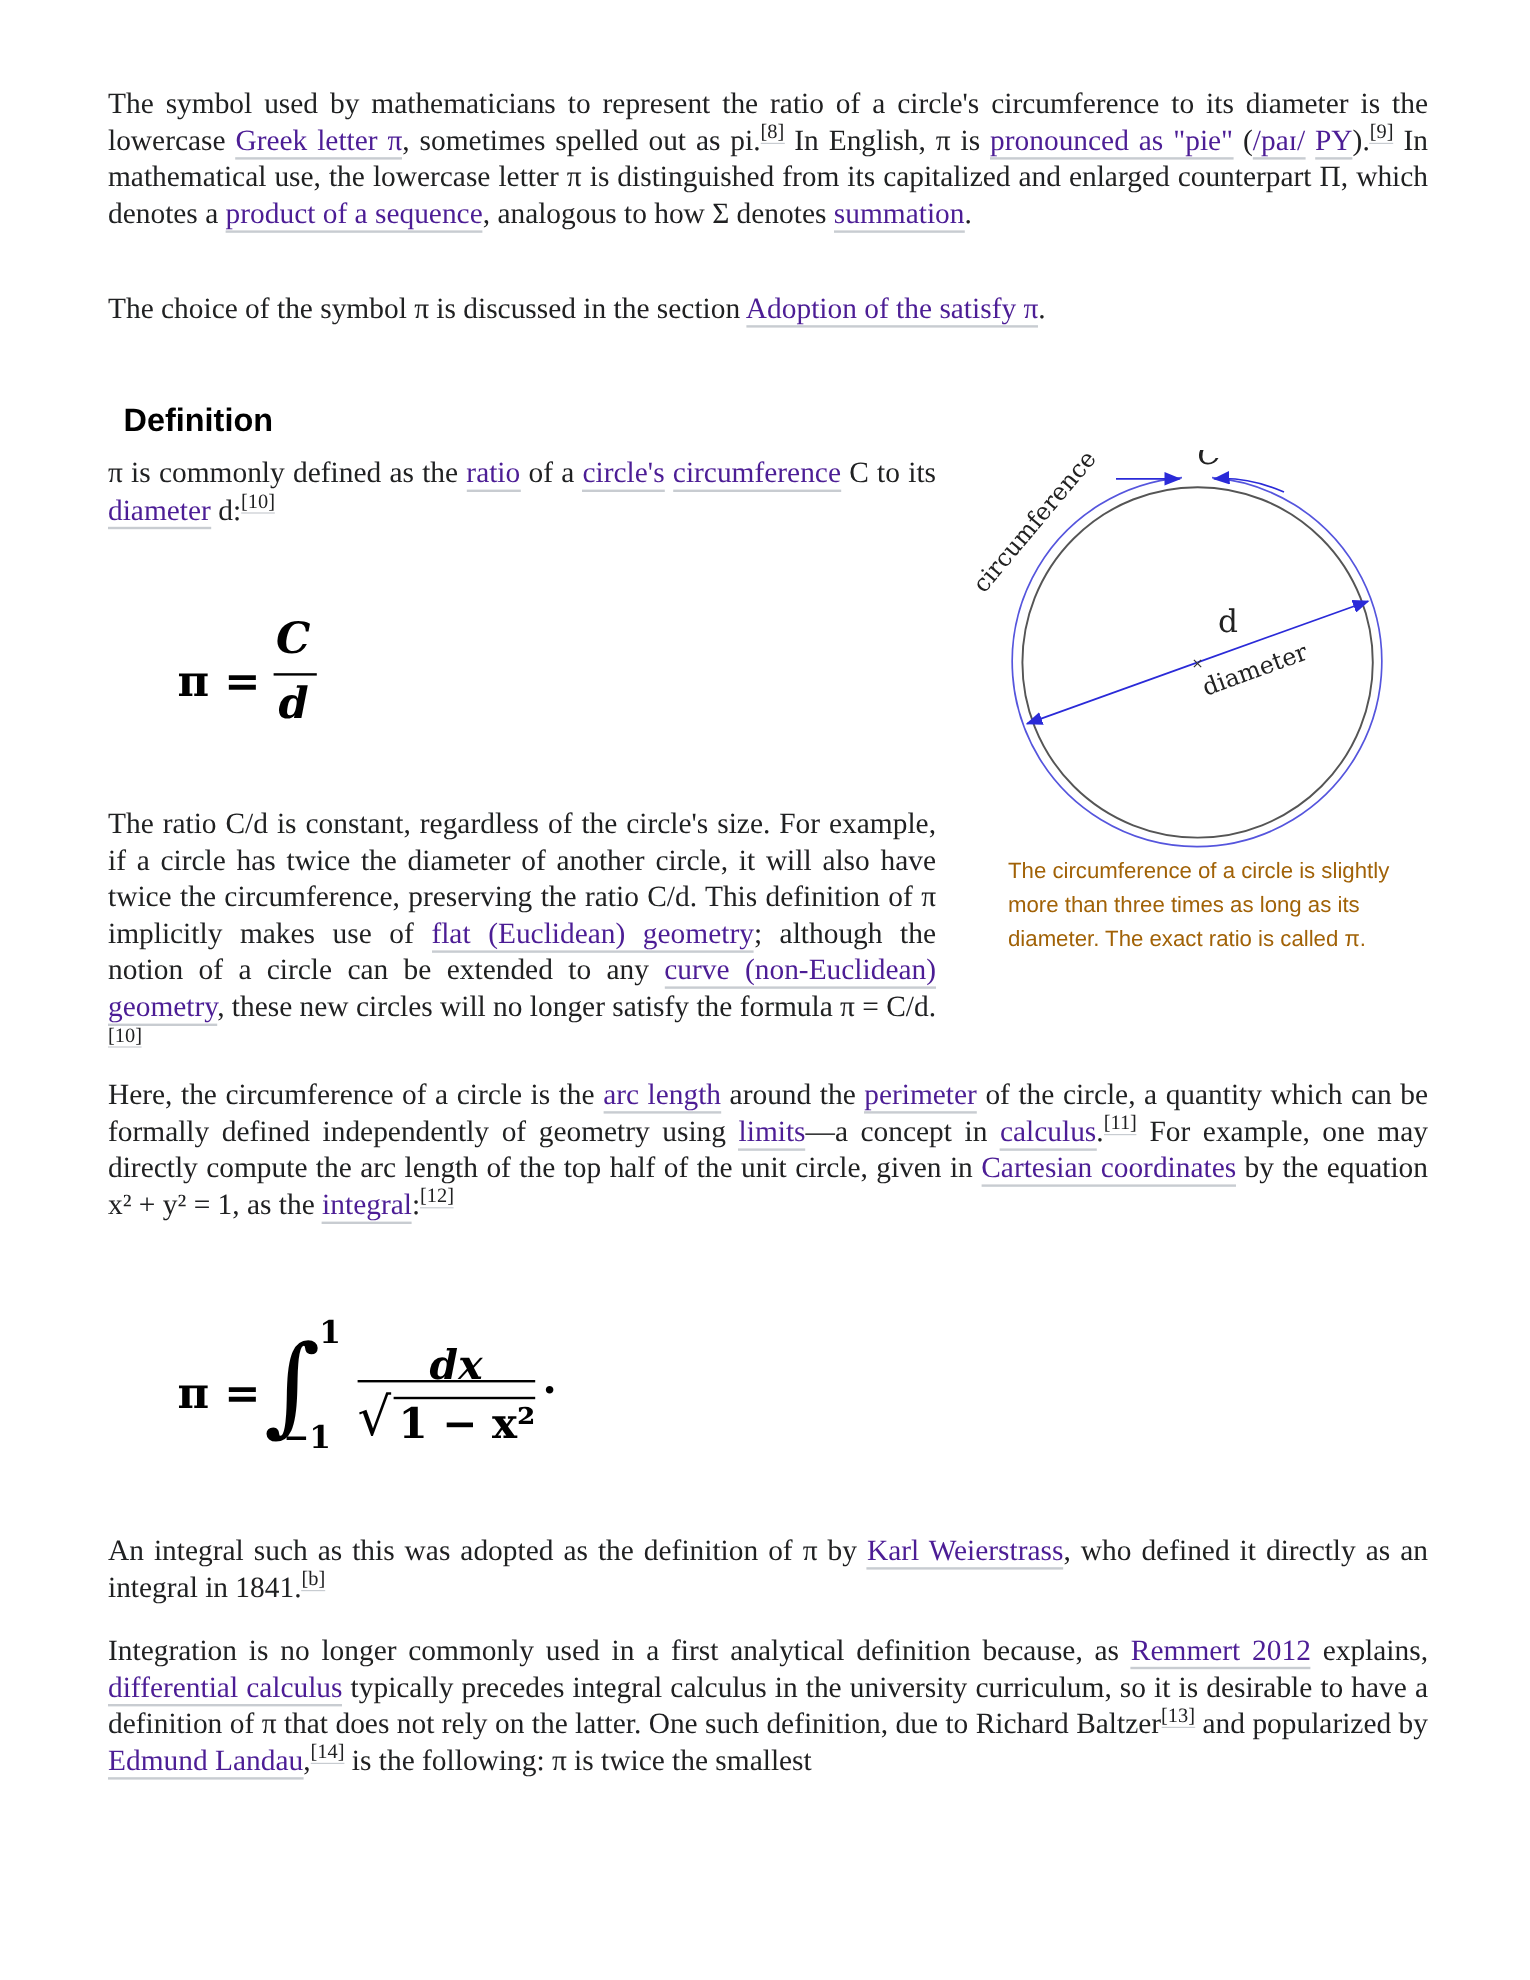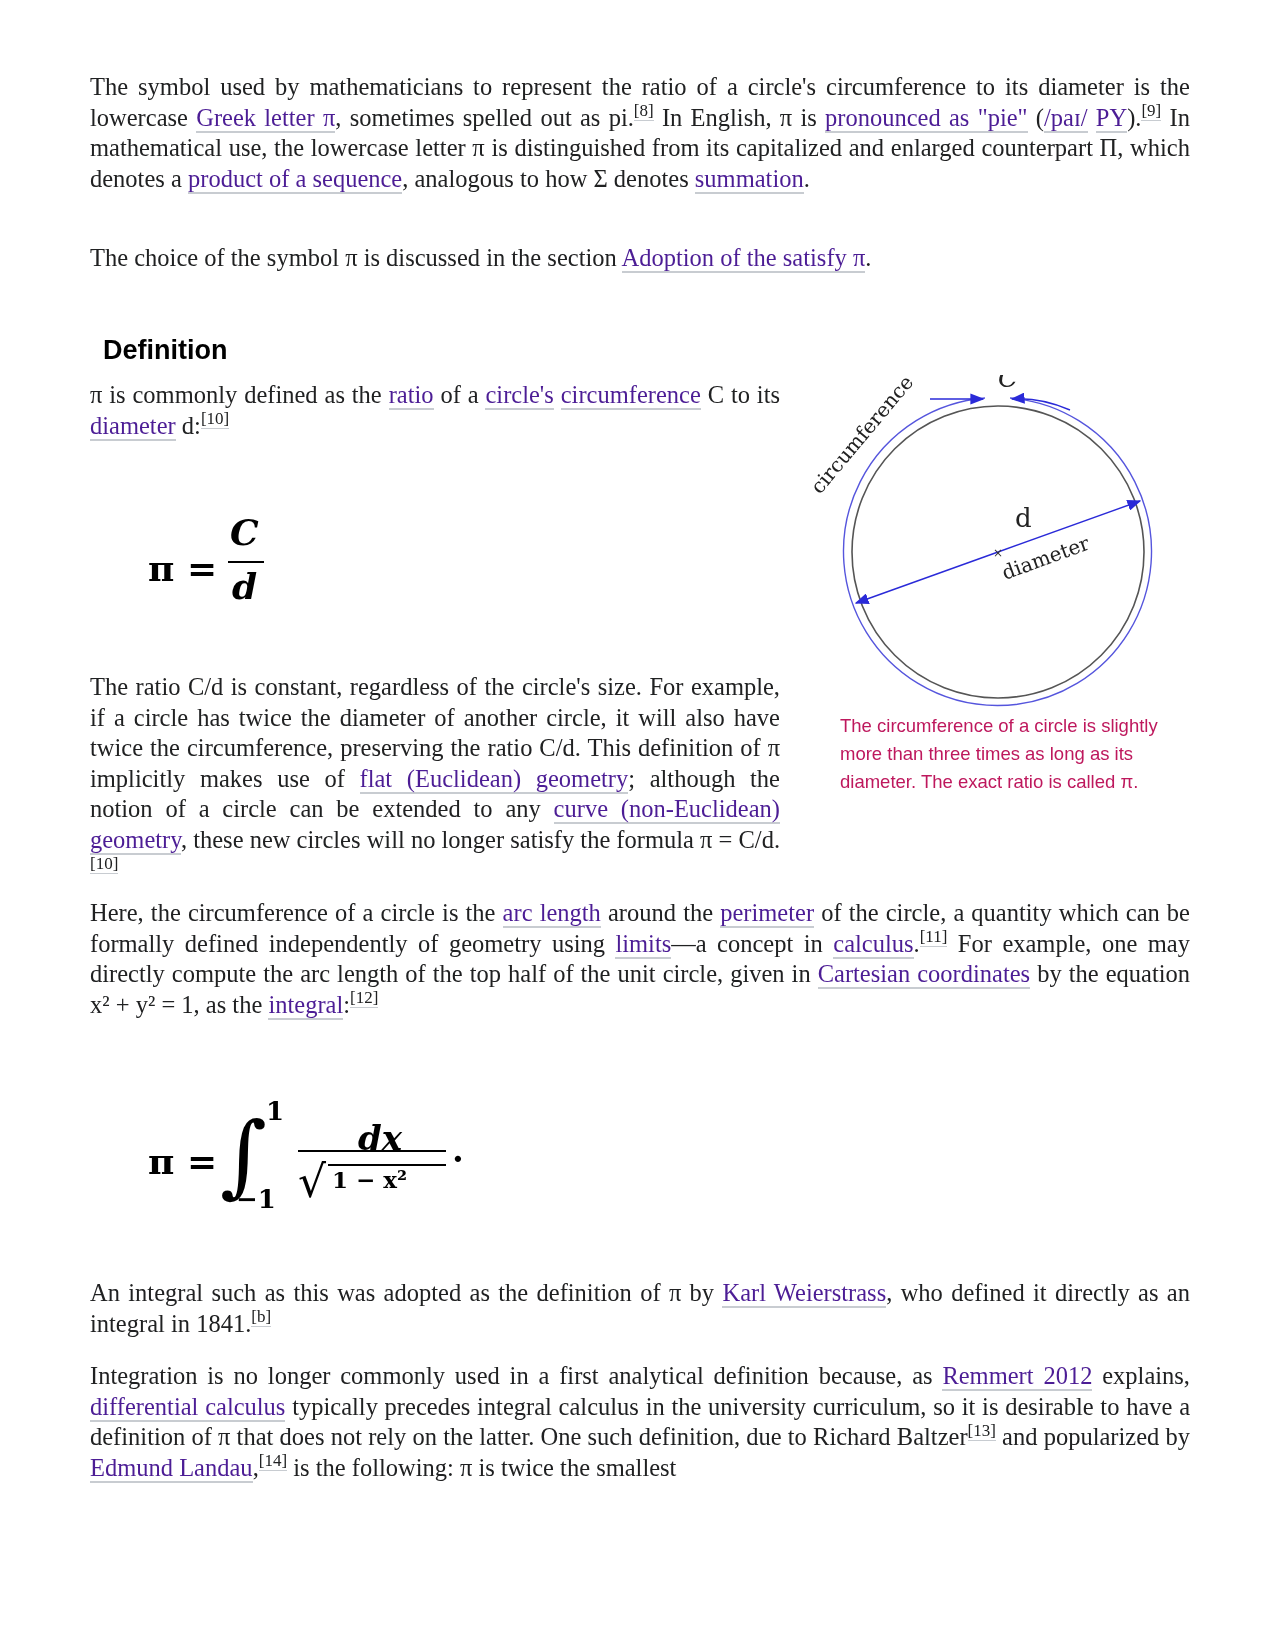--- a/index.html
+++ b/index.html
@@ -16,21 +16,21 @@
   h2 {
     position: absolute; left: 90px; top: 322px; margin: 13px;
     font-family: "Liberation Sans", "DejaVu Sans", sans-serif;
     font-size: 27px; font-weight: bold; color: #000;
   }
   .math { position: absolute; font-family: "DejaVu Serif", serif; color: #000; }
   .figure { position: absolute; left: 800px; top: 375px; width: 400px; height: 460px; }
   .caption {
     position: absolute; left: 840px; top: 712px; width: 340px;
     font-family: "Liberation Sans", "DejaVu Sans", sans-serif;
-    font-size: 18.5px; line-height: 28px; color: #be185d;
+    font-size: 18.5px; line-height: 28px; color: #a16207;
   }
 </style>
 </head>
 <body>
 
 <div class="para" style="top:72px;">
   <span>The symbol used by mathematicians to represent the ratio of a circle's circumference to its diameter is the lowercase </span><a class="lk">Greek letter π</a><span>, sometimes spelled out as </span><span class="it">pi</span><span>.</span><sup class="ref">[8]</sup><span> In English, π is </span><a class="lk">pronounced as "pie"</a><span> (</span><a class="lk">/paɪ/</a><span> </span><a class="lk it">PY</a><span>).</span><sup class="ref">[9]</sup><span> In mathematical use, the lowercase letter π is distinguished from its capitalized and enlarged counterpart Π, which denotes a </span><a class="lk">product of a sequence</a><span>, analogous to how Σ denotes </span><a class="lk">summation</a><span>.</span>
 </div>
 
 <div class="para" style="top:243px;">
@@ -84,21 +84,21 @@
 
 <div class="math" style="left:148px; top:1100px; width:360px; height:140px;">
   <span style="position:absolute; left:0; top:40px; font-size:36px; font-weight:bold;">π =</span>
   <span style="position:absolute; left:72px; top:0px; font-size:90px; line-height:110px;">∫</span>
   <span style="position:absolute; left:118px; top:-4px; font-size:26px; font-weight:bold;">1</span>
   <span style="position:absolute; left:88px; top:84px; font-size:26px; font-weight:bold;">−1</span>
   <span style="position:absolute; left:210px; top:0px; font-size:34px; font-weight:bold; font-style:italic;margin-top:18px;">dx</span>
   <div style="position:absolute; left:150px; top:50px; width:148px; height:2px; background:#000;"></div>
   <span style="position:absolute; left:150px; top:56px; font-size:44px;">√</span>
   <div style="position:absolute; left:180px; top:64px; width:118px; height:2px; background:#000;"></div>
-  <span style="position:absolute; left:184px; top:66px; font-size:23px; font-weight:bold;">1 − x²</span>
+  <span style="position:absolute; left:184px; top:66px; font-size:35px; font-weight:bold;">1 − x²</span>
   <span style="position:absolute; left:304px; top:30px; font-size:34px; font-weight:bold;">.</span>
 </div>
 
 <div class="para" style="top:1278px;">
   <span>An integral such as this was adopted as the definition of π by </span><a class="lk">Karl Weierstrass</a><span>, who defined it directly as an integral in 1841.</span><sup class="ref">[b]</sup>
 </div>
 
 <div class="para" style="top:1361px;">
   <span>Integration is no longer commonly used in a first analytical definition because, as </span><a class="lk">Remmert 2012</a><span> explains, </span><a class="lk">differential calculus</a><span> typically precedes integral calculus in the university curriculum, so it is desirable to have a definition of π that does not rely on the latter. One such definition, due to Richard Baltzer</span><sup class="ref">[13]</sup><span> and popularized by </span><a class="lk">Edmund Landau</a><span>,</span><sup class="ref">[14]</sup><span> is the following: π is twice the smallest</span>
 </div>

